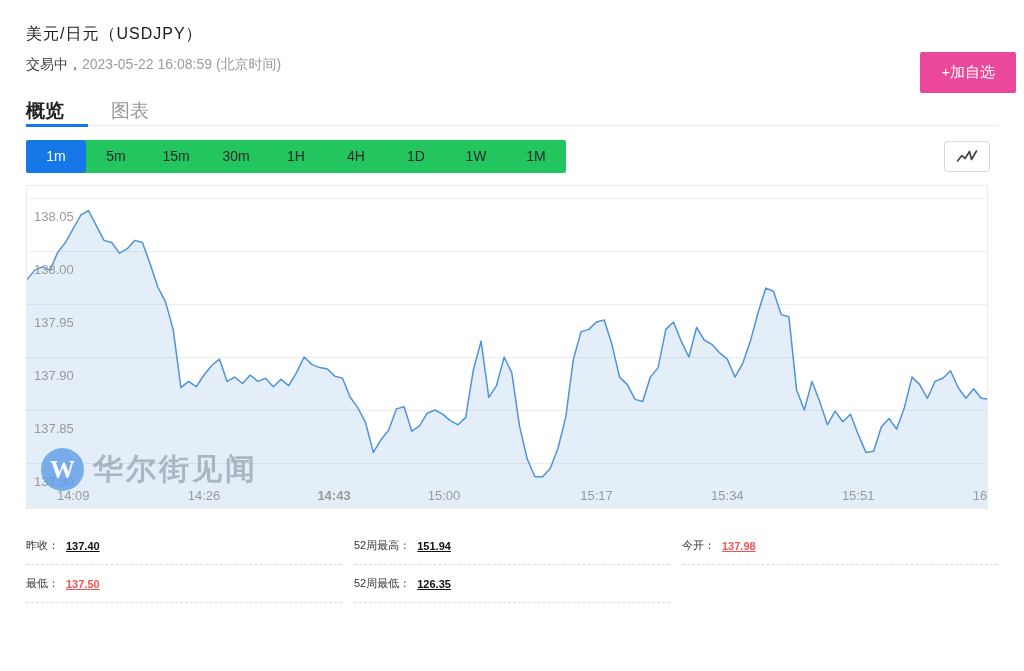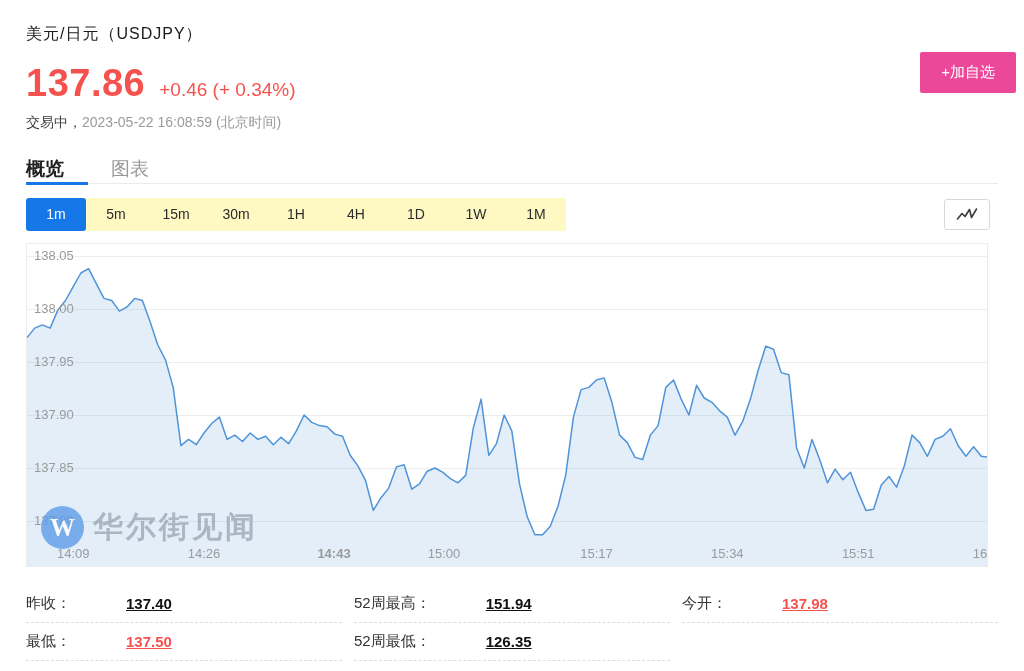--- a/index.html
+++ b/index.html
@@ -26,56 +26,52 @@
   }
 
   
   .tabs { margin-top:22px; display:flex; border-bottom:1px solid #ebebeb; }
   .tab { font-size:19px; color:#999; border-bottom:3px solid transparent; margin-bottom:-2px; cursor:pointer; }
   .tab.active { color:#222; font-weight:700; border-bottom-color:#1677e8; padding-right:24px; }
   .tab + .tab { margin-left:23px; }
 
   
   .toolbar { margin-top:14px; display:flex; justify-content:space-between; align-items:center; height:33px; }
-  .period-group { display:flex; background:#fef9c3; border-radius:2px; }
+  .period-group { display:flex; background:#22c55e; border-radius:2px; }
   .period { width:60px; height:33px; line-height:33px; text-align:center; font-size:14px; color:#2b2b2b; cursor:pointer; }
   .period.active { background:#1677e8; color:#fff; border-radius:3px; }
   .chart-type-btn { width:46px; height:31px; background:#fff; border:1px solid #d9d9d9; border-radius:3px;
     display:flex; align-items:center; justify-content:center; margin-right:8px; cursor:pointer; }
 
   
   .chart { margin-top:12px; position:relative; width:962px; height:324px; border:1px solid #ececec; background:#fff; overflow:hidden; }
   .gridline { position:absolute; left:0; right:0; height:1px; background:#ededed; z-index:1; }
   .plot-svg { position:absolute; left:0; top:0; z-index:2; }
-  .y-label { position:absolute; left:7px; font-size:13px; color:#9a9a9a; height:16px; line-height:16px; z-index:3; }
+  .y-label { position:absolute; left:7px; font-size:13px; color:#9a9a9a; height:16px; line-height:16px; z-index:3;margin-top:19px; }
   .x-label { position:absolute; bottom:5px; font-size:13px; color:#9a9a9a; transform:translateX(-50%); z-index:3; white-space:nowrap; }
   .watermark { position:absolute; left:14px; top:262px; display:flex; align-items:center; z-index:4; }
   .wm-circle { width:43px; height:43px; border-radius:50%; background:#5e9ce8; opacity:.8; color:#fff;
     font-family:"Liberation Serif", serif; font-weight:700; font-size:25px;
     display:flex; align-items:center; justify-content:center; }
   .wm-text { margin-left:9px; font-size:30px; font-weight:700; letter-spacing:3px;
     font-family:Liberation Mono, monospace; color:rgba(125,136,152,.55); }
 
   
   .stats { margin-top:18px; display:grid; grid-template-columns:1fr 1fr 1fr; column-gap:12px; }
-  .stat-cell { height:38px; display:flex; align-items:center; border-bottom:1px dashed #dcdcdc; font-size:15px; color:#333;gap:48px; }
+  .stat-cell { height:38px; display:flex; align-items:center; border-bottom:1px dashed #dcdcdc; font-size:11px; color:#333; }
   .stat-value { font-weight:700; color:#111; margin-left:7px;text-decoration:underline; }
   .stat-value.red { color:#f5524f; }
 </style>
 </head>
 <body>
 
 <div class="content">
 
   <div class="page-title">美元/日元（USDJPY）</div>
 
-  <div class="price-row">
-    <span class="price">137.86</span>
-    <span class="change">+0.46 (+ 0.34%)</span>
-  </div>
 
   <div class="status-row">
     <span>交易中，</span><span class="time">2023-05-22 16:08:59 (北京时间)</span>
   </div>
 
   <button class="watch-btn">+加自选</button>
 
   <div class="tabs">
     <div class="tab active">概览</div>
     <div class="tab">图表</div>

